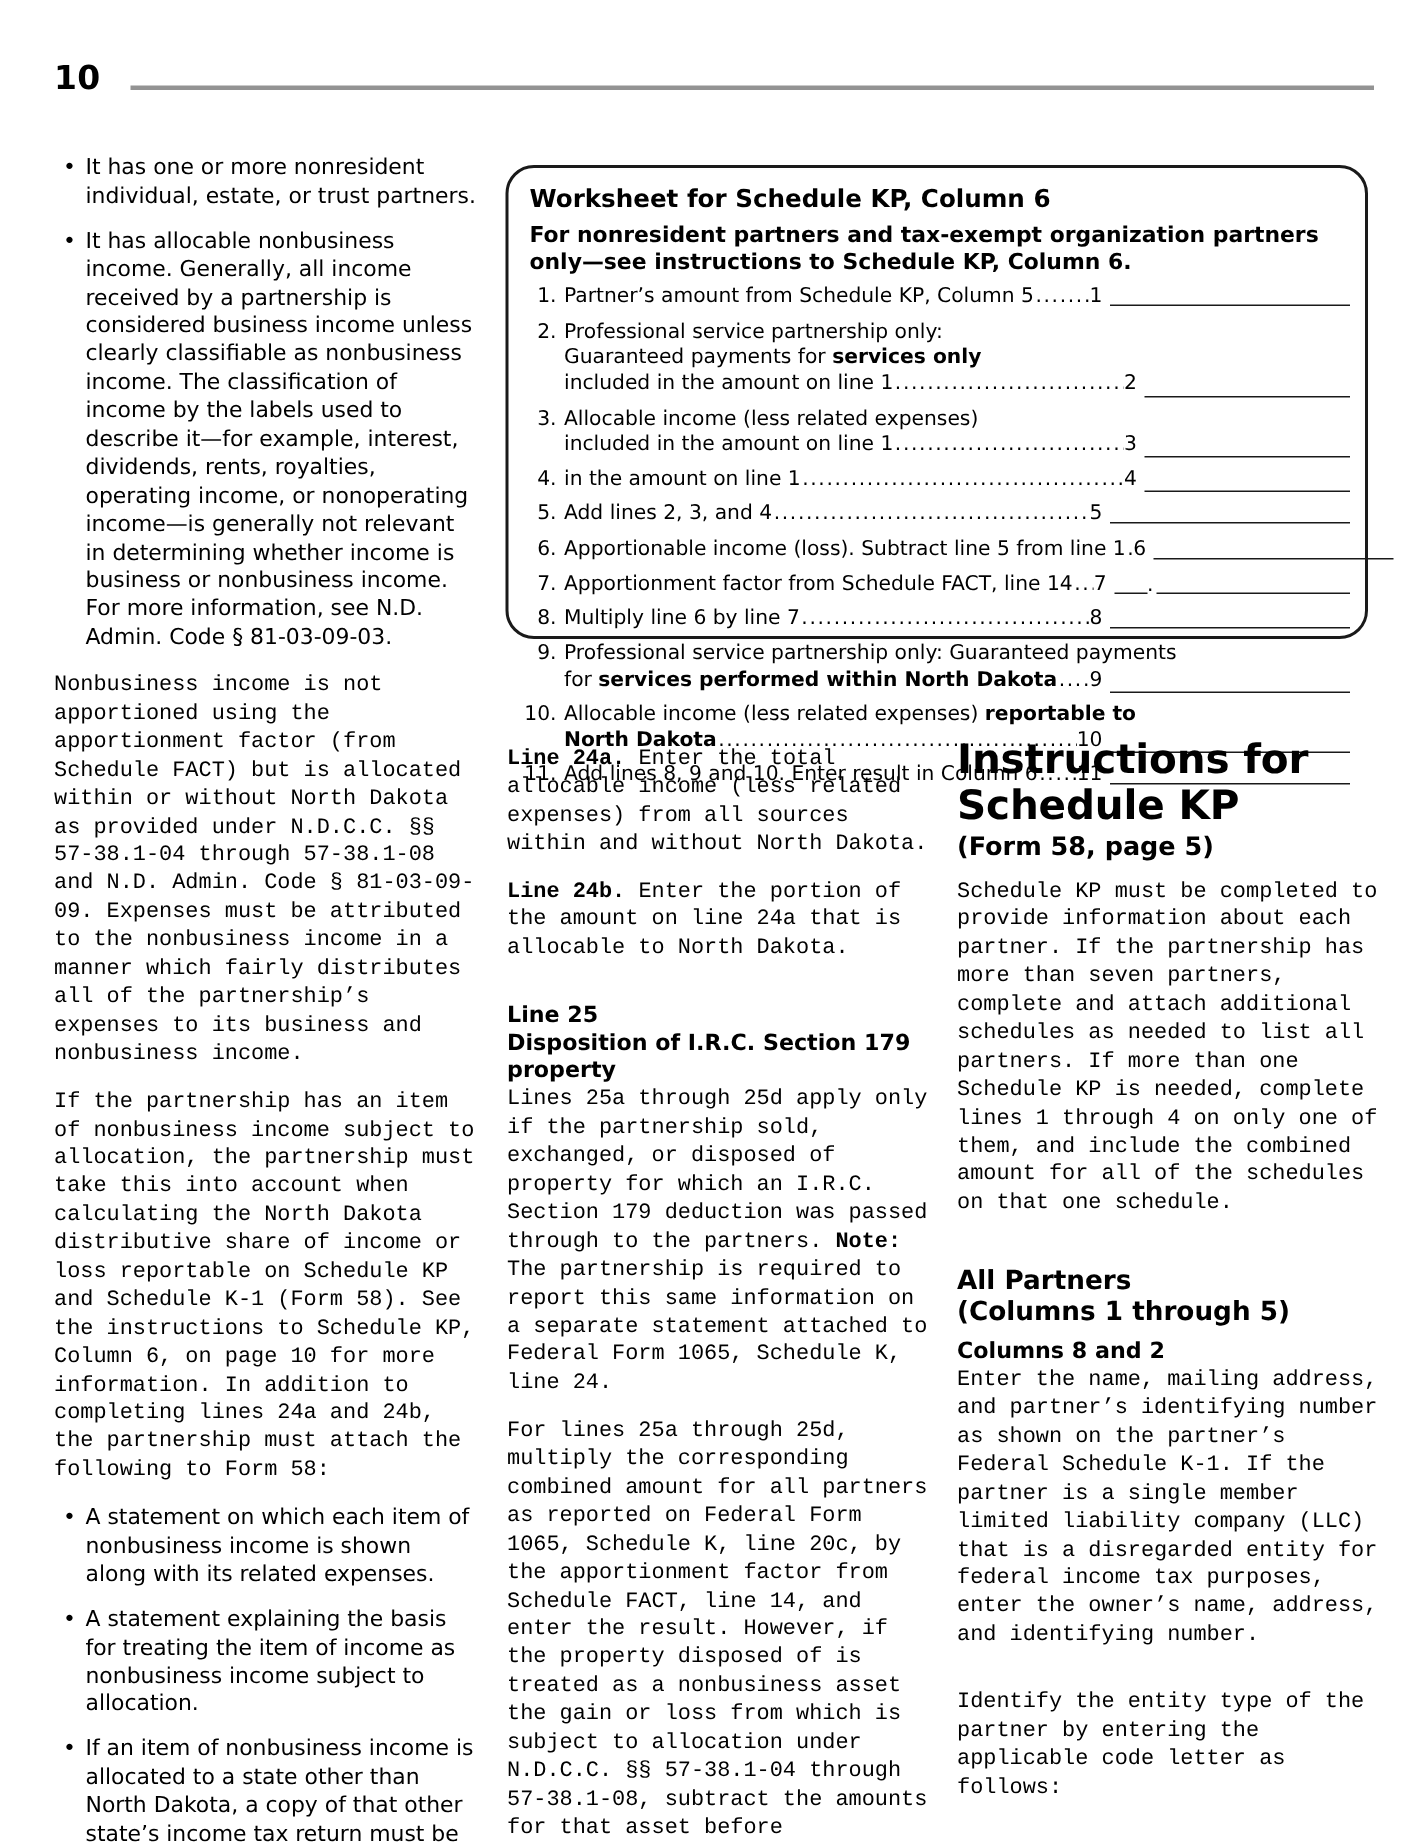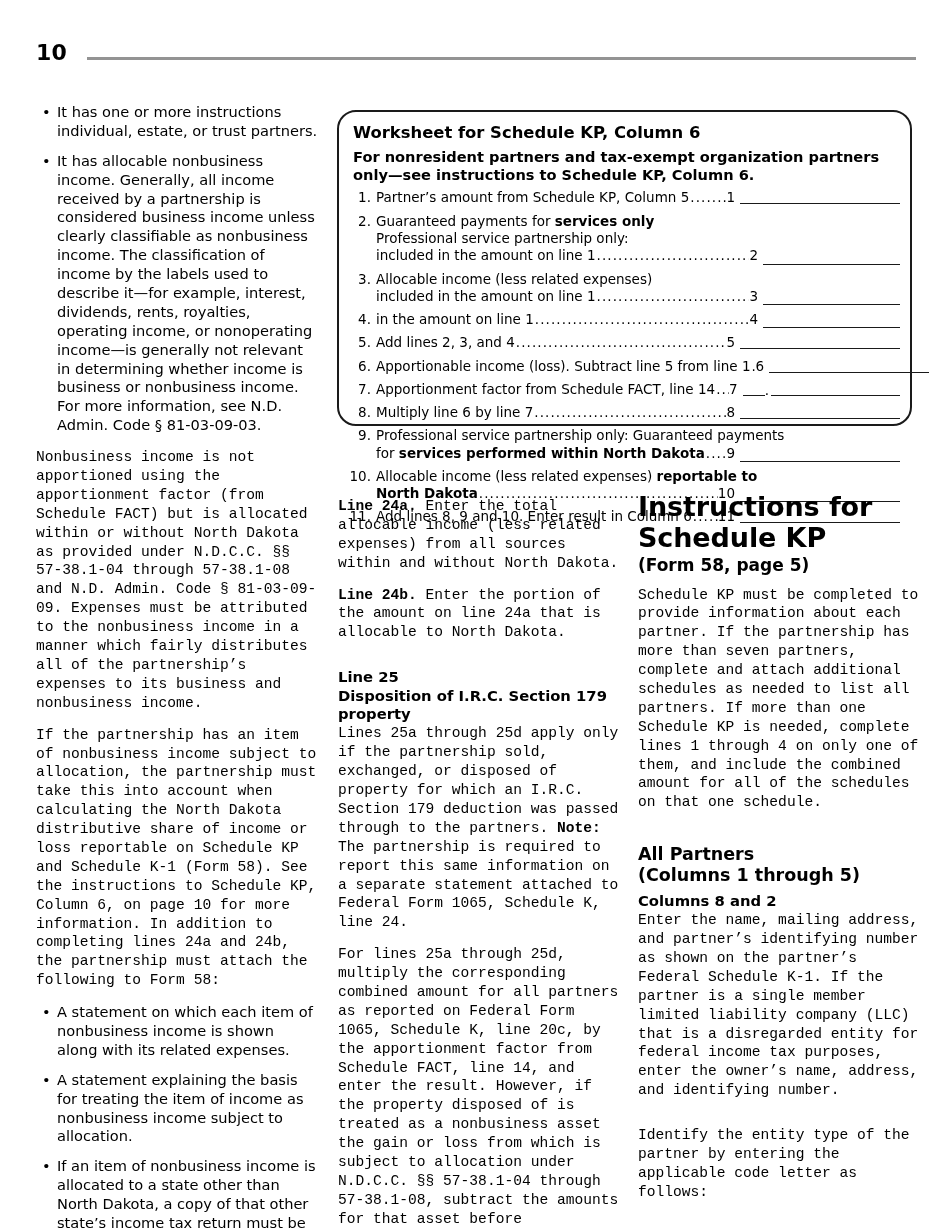--- a/index.html
+++ b/index.html
@@ -226,21 +226,21 @@
 <div class="page-header">
   <div class="page-number">10</div>
   <div class="header-rule"></div>
 </div>
 
 <div class="col-left">
 
   <ul class="bullets">
     <li>
       <span class="bullet-dot">•</span>
-      <span>It has one or more instructions individual, estate, or trust partners.</span>
+      <span>It has one or more nonresident individual, estate, or trust partners.</span>
     </li>
     <li>
       <span class="bullet-dot">•</span>
       <span>It has allocable nonbusiness income. Generally, all income received by a partnership is considered business income unless clearly classifiable as nonbusiness income. The classification of income by the labels used to describe it—for example, interest, dividends, rents, royalties, operating income, or nonoperating income—is generally not relevant in determining whether income is business or nonbusiness income. For more information, see N.D. Admin. Code § 81-03-09-03.</span>
     </li>
   </ul>
 
   <p>Nonbusiness income is not apportioned using the apportionment factor (from Schedule FACT) but is allocated within or without North Dakota as provided under N.D.C.C. §§ 57-38.1-04 through 57-38.1-08 and N.D. Admin. Code § 81-03-09-09. Expenses must be attributed to the nonbusiness income in a manner which fairly distributes all of the partnership’s expenses to its business and nonbusiness income.</p>
   <p>If the partnership has an item of nonbusiness income subject to allocation, the partnership must take this into account when calculating the North Dakota distributive share of income or loss reportable on Schedule KP and Schedule K-1 (Form 58). See the instructions to Schedule KP, Column 6, on page 10 for more information. In addition to completing lines 24a and 24b, the partnership must attach the following to Form 58:</p>
 
@@ -272,22 +272,22 @@
         <span class="ws-text">Partner’s amount from Schedule KP, Column 5</span>
         <span class="leader"></span>
         <span class="ws-idx">1</span>
         <span class="blank long"></span>
       </span>
     </div>
 
     <div class="ws-row">
       <span class="ws-num">2.</span>
       <span class="ws-stack">
+        <div class="l1">Professional service partnership only:</div>
         <div class="l1"><span>Guaranteed payments for </span><b>services only</b></div>
-        <div class="l1">Professional service partnership only:</div>
         <div class="lfinal">
           <span class="ws-text">included in the amount on line 1</span>
           <span class="leader"></span>
           <span class="ws-idx">2</span>
           <span class="blank short"></span>
         </div>
       </span>
     </div>
 
     <div class="ws-row">

